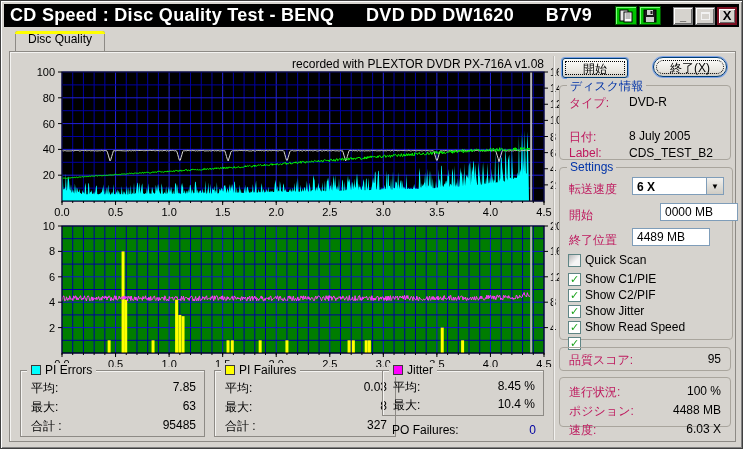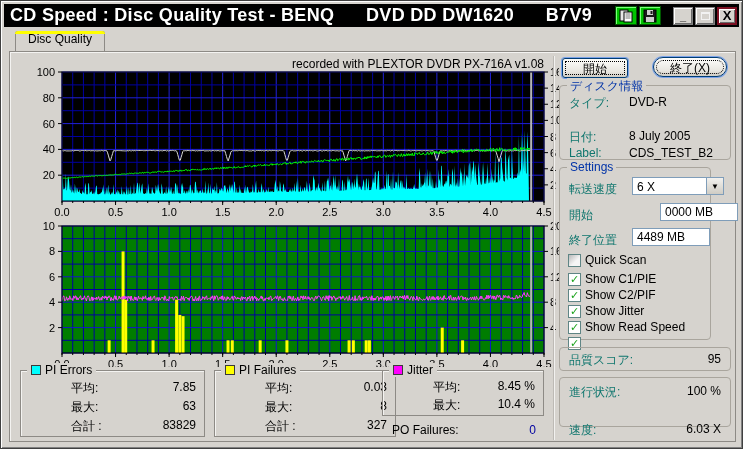--- a/index.html
+++ b/index.html
@@ -60,51 +60,51 @@
     border:1px solid #003c74;border-radius:3px;text-align:center;
     font-size:12px;cursor:pointer;padding-top:2px;
   }
   .btn.focused{box-shadow:0 0 0 1px #7ba2e7;outline:1px dotted #000;outline-offset:-4px;}
   .group{position:absolute;border:1px solid #a9a59d;border-radius:4px;}
   .group-title{
     position:absolute;top:-8px;left:7px;background:#d6d3ce;padding:0 3px;
     color:#0033a8;font-size:12px;white-space:nowrap;
   }
   .inforow{position:absolute;left:9px;right:9px;height:15px;display:flex;}
-  .inforow .lbl{color:#0f766e;}
+  .inforow .lbl{color:#be185d;}
   .inforow .val{color:#000000;}
   .inforow .val.right{margin-left:auto;}
   .inforow .val.at60{position:absolute;left:60px;}
   .field{
     position:absolute;background:#fff;border:1px solid #7f9db9;
     font-size:12px;color:#000;padding:1px 0 0 4px;height:18px;
   }
   .combo{display:flex;cursor:pointer;padding:0;}
-  .combo .combo-text{flex:1;padding:2px 9px 0 4px;}
+  .combo .combo-text{flex:1;padding:2px 9px 0 4px;font-weight:bold;}
   .combo .combo-arrow{
     width:17px;background:linear-gradient(#f2f1ee,#cfccc4);
     border-left:1px solid #7f9db9;display:flex;align-items:center;justify-content:center;
     font-size:8px;color:#000;
   }
   .cbrow{position:absolute;left:8px;display:flex;align-items:center;height:14px;cursor:pointer;}
   .cb{
     width:13px;height:13px;border:1px solid #5f8585;background:#fff;margin-right:4px;
     display:flex;align-items:center;justify-content:center;
     font-size:11px;line-height:11px;font-weight:bold;color:#1ca31c;
   }
   .cb.off{background:linear-gradient(135deg,#b9b9b9,#f5f5f5 60%);color:transparent;}
   
   .statbox{position:absolute;border:1px solid #8d8a85;box-shadow:inset 1px 1px 0 #f4f3f1;}
   .statbox-title{
     position:absolute;top:-8px;left:6px;background:#d6d3ce;padding:0 4px;
     display:flex;align-items:center;gap:4px;font-size:12px;color:#000;white-space:nowrap;
   }
   .swatch{width:10px;height:10px;border:1px solid #3a3a3a;display:inline-block;}
   .statrow{position:absolute;left:10px;right:8px;display:flex;height:15px;}
-  .statrow .lbl{color:#000;margin-left:40px;}
+  .statrow .lbl{color:#000;}
   .statrow .val{margin-left:auto;color:#000000;}
   .porow{position:absolute;display:flex;font-size:12px;}
   .porow .val{margin-left:auto;color:#0000a0;}
 </style>
 </head>
 <body>
 
 <div id="window">
 
   <div id="titlebar">
@@ -484,21 +484,21 @@
       <div class="inforow" style="top:43px;">
           <span class="lbl">日付:</span>
           <span class="val at60">8 July 2005</span>
         </div>
       <div class="inforow" style="top:60px;">
           <span class="lbl">Label:</span>
           <span class="val at60">CDS_TEST_B2</span>
         </div>
     </div>
 
-    <div class="group" style="left:549px;top:115px;width:152px;height:173px;">
+    <div class="group" style="left:549px;top:115px;width:174px;height:173px;">
       <div class="group-title">Settings</div>
 
       <div class="inforow" style="top:13px;">
           <span class="lbl">転送速度</span>
         </div>
       <div class="field combo" style="left:72px;top:9px;width:92px;">
         <span class="combo-text">6 X</span>
         <span class="combo-arrow">▼</span>
       </div>
 
@@ -542,20 +542,24 @@
         <span class="lbl">品質スコア:</span>
         <span class="val right">95</span>
       </div>
     </div>
 
     <div class="group" style="left:549px;top:325px;width:172px;height:50px;">
       <div class="inforow" style="top:6px;">
           <span class="lbl">進行状況:</span>
           <span class="val right">100 %</span>
         </div>
+      <div class="inforow" style="top:25px;">
+          <span class="lbl">ポジション:</span>
+          <span class="val right">4488 MB</span>
+        </div>
       <div class="inforow" style="top:44px;">
           <span class="lbl">速度:</span>
           <span class="val right">6.03 X</span>
         </div>
     </div>
 
     <div class="statbox" style="left:10px;top:318px;width:185px;height:67px;">
       <div class="statbox-title">
           <span class="swatch" style="background: rgb(0, 255, 255);"></span>
           <span>PI Errors</span>
@@ -563,21 +567,21 @@
       <div class="statrow" style="top:9px;">
           <span class="lbl">平均:</span>
           <span class="val">7.85</span>
         </div>
       <div class="statrow" style="top:28px;">
           <span class="lbl">最大:</span>
           <span class="val">63</span>
         </div>
       <div class="statrow" style="top:47px;">
           <span class="lbl">合計 :</span>
-          <span class="val">83829</span>
+          <span class="val">95485</span>
         </div>
     </div>
 
     <div class="statbox" style="left:204px;top:318px;width:182px;height:67px;">
       <div class="statbox-title">
           <span class="swatch" style="background: rgb(255, 255, 0);"></span>
           <span>PI Failures</span>
         </div>
       <div class="statrow" style="top:9px;">
           <span class="lbl">平均:</span>

